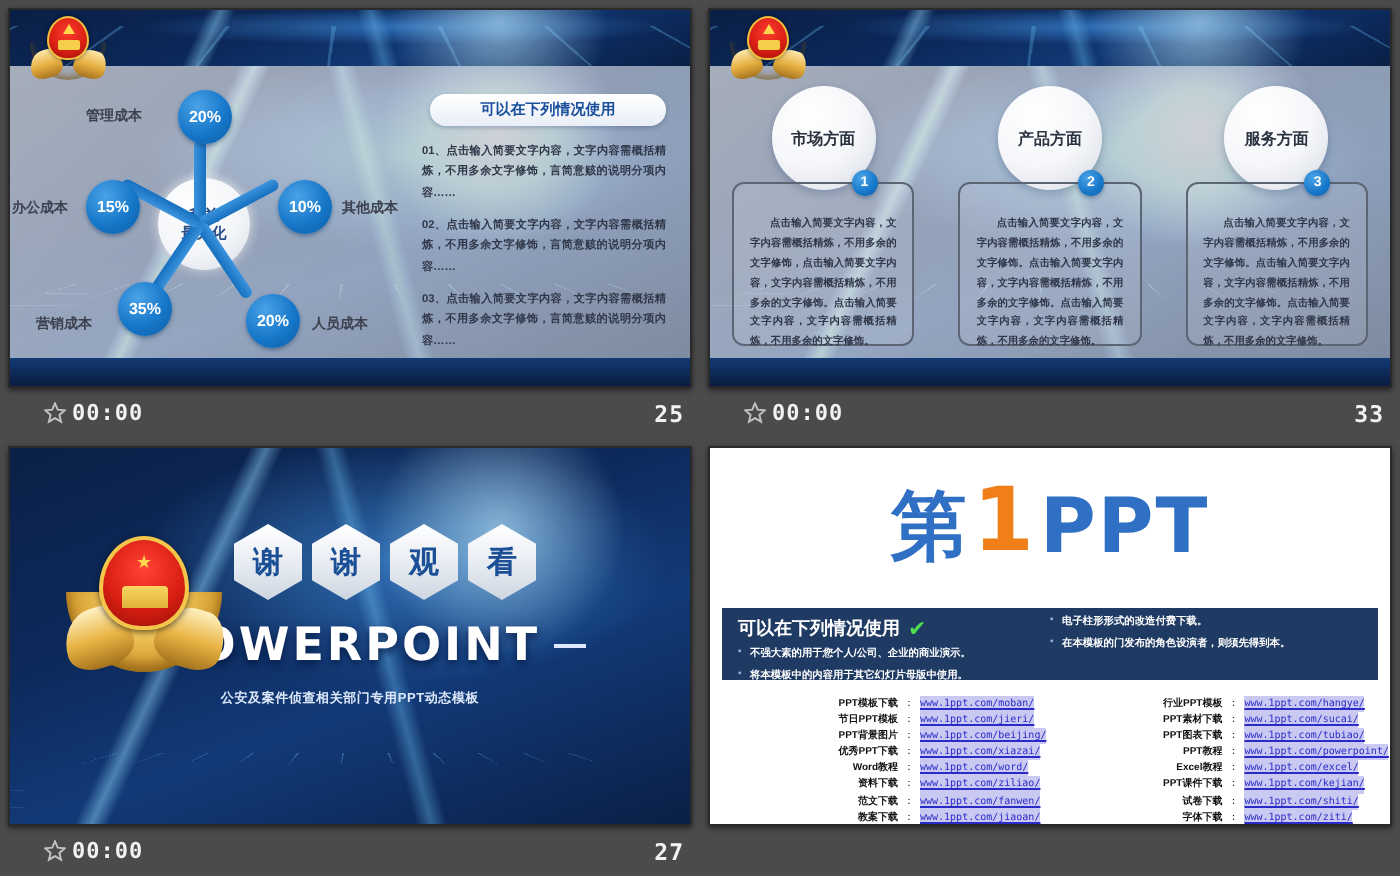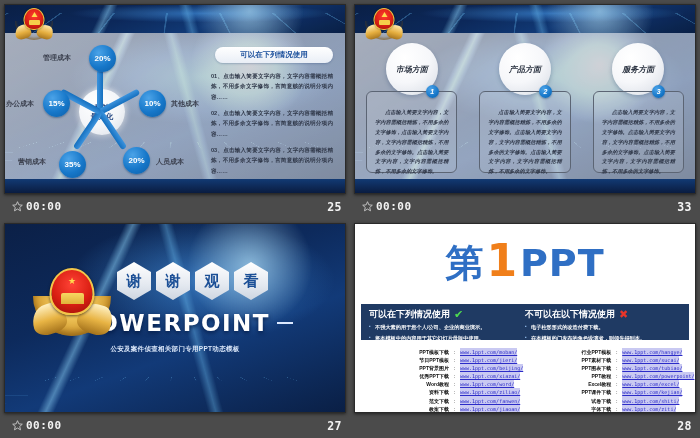--- a/index.html
+++ b/index.html
@@ -25,21 +25,21 @@
     width: 342px; height: 190px;
     overflow: hidden;
     border: 1px solid #2a2a2a;
     box-shadow: 0 1px 3px rgba(0,0,0,.55);
   }
   .footer {
     position: absolute;
     left: 0; right: 0; bottom: 0;
     height: 25px;
     display: flex; align-items: center;
-    padding: 0 8px 0 12px;
+    padding: 0 8px 0 22px;
     color: #f2f2f2;
     font-size: 11px;
     font-weight: bold;
     font-family: "DejaVu Sans Mono", monospace;
     letter-spacing: .5px;
   }
   .footer .time { margin-left: 3px; }
   .footer .num { margin-left: auto; font-size: 11.5px; }
   .star-ico { width: 11px; height: 11px; display:inline-block; opacity:.85; }
 
@@ -163,21 +163,21 @@
     color:#1a4f9c; font-size:7.5px; font-weight:bold;
   }
   .r-body { position:absolute; right:12px; top:66px; width:122px; }
   .r-para {
     font-size:5.6px; line-height:1.85; color:#2f3748; font-weight:bold;
     margin-bottom:6px; text-align:justify;
   }
 
   
   .col3 { position:absolute; left:0; right:0; top:34px; bottom:18px; display:flex; }
-  .col { flex:1; position:relative;font-style:italic; }
+  .col { flex:1; position:relative; }
   .bigcircle {
     position:absolute; left:50%; top:4px; transform:translateX(-50%);
     width:52px; height:52px; border-radius:50%;
     background: radial-gradient(circle at 36% 28%, #ffffff 0%, #f6f7fa 50%, #d5dae3 100%);
     box-shadow: 0 2px 4px rgba(50,75,115,.35);
     display:flex; align-items:center; justify-content:center;
     color:#2c3442; font-size:8px; font-weight:bold;
   }
   .badge {
     position:absolute; left:calc(50% + 14px); top:46px;
@@ -339,21 +339,21 @@
 
         <div class="node" style="left:78px;top:8px;">20%</div>
         <div class="nlabel" style="left:32px;top:16px;">管理成本</div>
 
         <div class="node" style="left:128px;top:53px;">10%</div>
         <div class="nlabel" style="left:160px;top:62px;">其他成本</div>
 
         <div class="node" style="left:112px;top:110px;">20%</div>
         <div class="nlabel" style="left:145px;top:120px;">人员成本</div>
 
-        <div class="node" style="left:48px;top:114px;">35%</div>
+        <div class="node" style="left:48px;top:104px;">35%</div>
         <div class="nlabel" style="left:7px;top:120px;">营销成本</div>
 
         <div class="node" style="left:32px;top:53px;">15%</div>
         <div class="nlabel" style="left:-5px;top:62px;">办公成本</div>
       </div>
 
       <div class="r-title">可以在下列情况使用</div>
       <div class="r-body">
         <div class="r-para">01、点击输入简要文字内容，文字内容需概括精炼，不用多余文字修饰，言简意赅的说明分项内容……</div>
         <div class="r-para">02、点击输入简要文字内容，文字内容需概括精炼，不用多余文字修饰，言简意赅的说明分项内容……</div>
@@ -470,24 +470,20 @@
           <h4>
             <span>可以在下列情况使用</span>
             <span class="tick">✔</span>
           </h4>
           <ul>
             <li>不强大素的用于您个人/公司、企业的商业演示。</li>
             <li>将本模板中的内容用于其它幻灯片母版中使用。</li>
           </ul>
         </div>
         <div class="navycol">
-          <h4>
-            <span>不可以在以下情况使用</span>
-            <span class="cross">✖</span>
-          </h4>
           <ul>
             <li>电子柱形形式的改造付费下载。</li>
             <li>在本模板的门发布的角色设演者，则须先得到本。</li>
           </ul>
         </div>
       </div>
 
       <div class="links">
         <div class="linkcol">
           <div class="linkrow">
@@ -568,18 +564,15 @@
               <span class="lv">www.1ppt.com/shiti/</span>
             </div>
           <div class="linkrow">
               <span class="lk">字体下载</span>
               <span class="lsep">：</span>
               <span class="lv">www.1ppt.com/ziti/</span>
             </div>
         </div>
       </div>
     </div>
-    <div class="footer">
-      <span class="num">28</span>
-    </div>
   </div>
 
 </div>
 
 </body></html>

